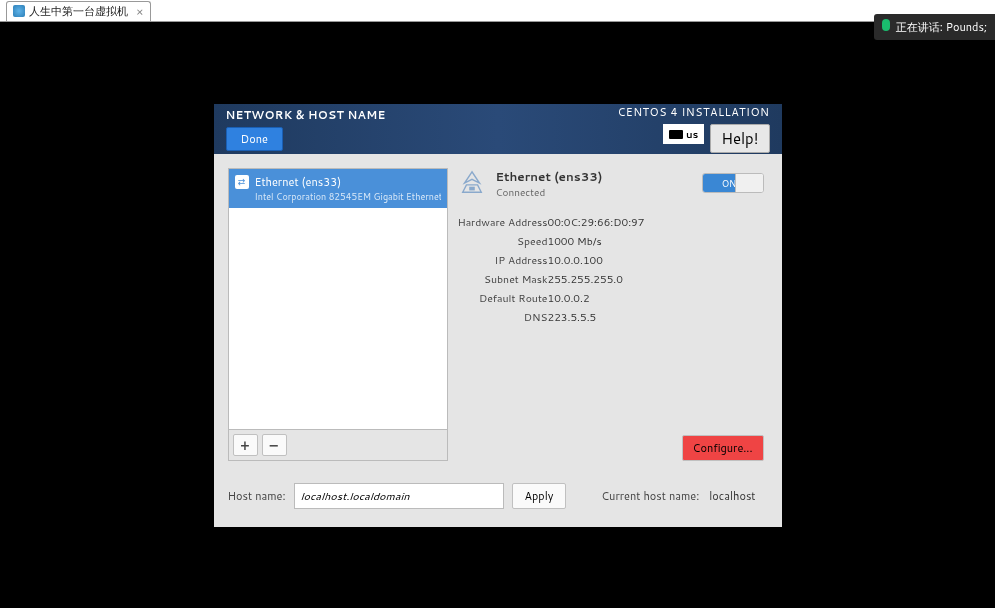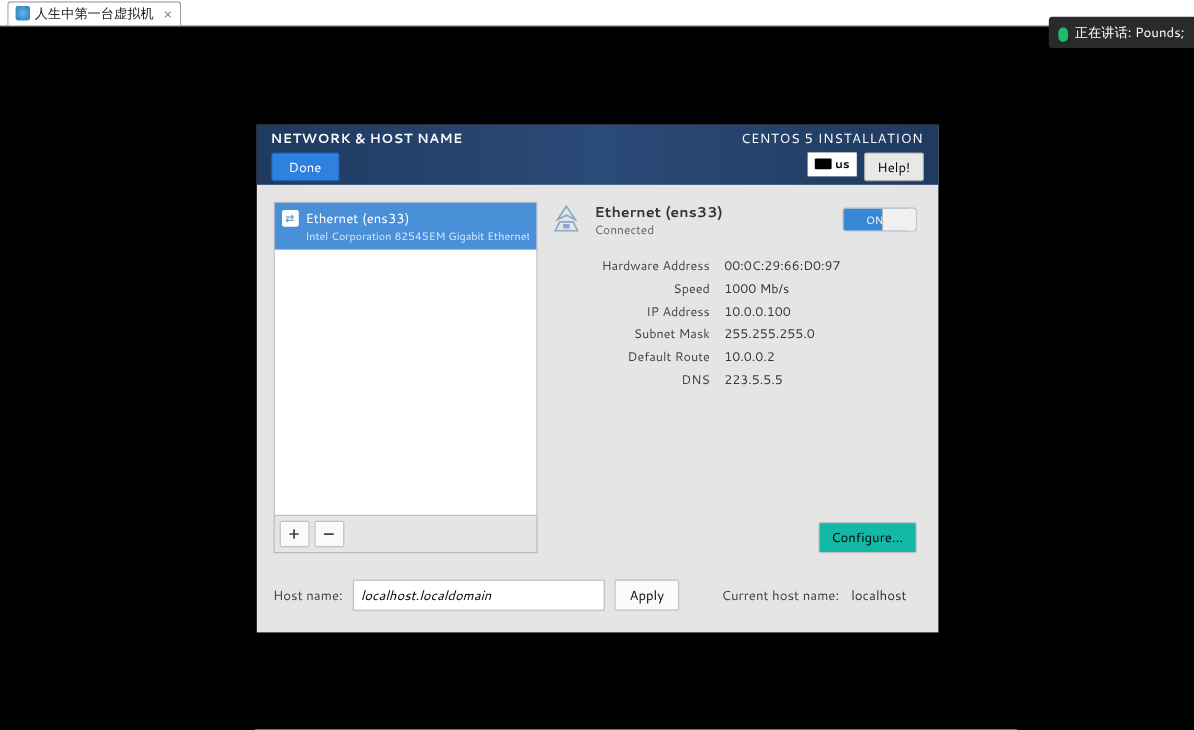--- a/index.html
+++ b/index.html
@@ -16,21 +16,21 @@
     
     .header { height: 50px; background: linear-gradient(90deg, #1f3a5f 0%, #2a4a78 50%, #1f3a5f 100%); display: flex; justify-content: space-between; align-items: center; padding: 5px 12px; }
     .header-left { display: flex; flex-direction: column; gap: 4px; }
     .header-title { color: #fff; font-size: 11px; font-weight: bold; letter-spacing: 0.3px; }
     .done-btn { background: #2f81e0; color: #fff; border: 1px solid #1a5fb4; border-radius: 2px; padding: 3px 14px; font-size: 11px; cursor: pointer; width: fit-content; }
     .header-right { display: flex; flex-direction: column; align-items: flex-end; gap: 4px; }
     .header-inst { color: #fff; font-size: 11px; letter-spacing: 0.5px; }
     .header-ctrls { display: flex; gap: 6px; }
     .locale-btn { background: #fff; border: none; padding: 2px 6px; display: flex; align-items: center; gap: 3px; font-size: 10px; font-weight: bold; cursor: pointer; height: 20px; justify-content: flex-end; }
     .kbd-icon { width: 14px; height: 9px; background: #000; border-radius: 1px; position: relative; }
-    .help-btn { background: #e8e8e8; border: 1px solid #aaa; border-radius: 2px; padding: 3px 10px; font-size: 11px; cursor: pointer; }
+    .help-btn { background: #e8e8e8; border: 1px solid #aaa; border-radius: 2px; padding: 3px 10px; font-size: 15px; cursor: pointer; }
     
     .content { flex: 1; padding: 14px; display: flex; gap: 8px; }
     
     .nic-panel { width: 220px; display: flex; flex-direction: column; }
     .nic-list { flex: 1; background: #fff; border: 1px solid #bbb; display: flex; flex-direction: column; }
     .nic-item { background: #4a90d9; color: #fff; padding: 5px 6px; display: flex; gap: 6px; }
     .nic-badge { width: 14px; height: 14px; background: #fff; border-radius: 2px; display: flex; align-items: center; justify-content: center; font-size: 9px; color: #4a90d9; flex-shrink: 0; margin-top: 1px; }
     .nic-text { flex: 1; overflow: hidden; }
     .nic-name { font-size: 11px; }
     .nic-desc { font-size: 9px; color: #d8e8f8; white-space: nowrap; overflow: hidden; text-overflow: clip; }
@@ -43,35 +43,35 @@
     .eth-icon { width: 32px; height: 28px; display: flex; align-items: center; justify-content: center; }
     .eth-icon svg { width: 30px; height: 26px; }
     .detail-name-block { display: flex; flex-direction: column; }
     .detail-name { font-size: 12px; font-weight: bold; color: #333; }
     .detail-status { font-size: 10px; color: #666; }
     .toggle { width: 62px; height: 20px; background: #fff; border: 1px solid #bbb; border-radius: 3px; position: relative; cursor: pointer; margin-right: 4px; }
     .toggle-on { position: absolute; left: 0; top: 0; width: 53px; height: 100%; background: #3a87d4; color: #fff; font-size: 9px; display: flex; align-items: center; justify-content: center; border-radius: 2px 0 0 2px; }
     .toggle-knob { position: absolute; right: 0; top: 0; width: 28px; height: 100%; background: #f0f0f0; border-left: 1px solid #bbb; border-radius: 0 2px 2px 0; }
     
     .info-table { margin-left: 0; display: flex; flex-direction: column; gap: 5px; padding-top: 4px; }
-    .info-row { display: flex; gap: 12px; font-size: 10.5px; margin-left: 44px; }
+    .info-row { display: flex; gap: 0; font-size: 10.5px; }
     .info-label { width: 92px; text-align: right; color: #444; }
     .info-value { color: #333; }
     
     .configure-row { margin-top: auto; display: flex; justify-content: flex-end; margin-right: 4px; }
-    .configure-btn { background: #14b8a6; border: 1px solid #c0c0c0; border-radius: 2px; padding: 4px 10px; font-size: 11px; cursor: pointer; }
+    .configure-btn { background: #ef4444; border: 1px solid #c0c0c0; border-radius: 2px; padding: 4px 10px; font-size: 11px; cursor: pointer; }
     
     .footer { padding: 8px 14px 18px; display: flex; align-items: center; gap: 8px; font-size: 11px; color: #444; }
     .host-label { }
     .host-input { flex: 0 0 210px; background: #fff; border: 1px solid #bbb; padding: 4px 6px; font-size: 11px; font-style: italic; }
     .apply-btn { background: #fafafa; border: 1px solid #c0c0c0; border-radius: 2px; padding: 4px 12px; font-size: 11px; cursor: pointer; }
     .curhost { margin-left: auto; display: flex; gap: 10px; align-items: flex-start; }
     .curhost-val { color: #333; margin-right: 12px; }
     
-    .narration { position: absolute; top: 14px; right: 0; background: #2a2a2a; color: #fff; font-size: 11px; padding: 5px 8px; border-radius: 3px 0 0 3px; display: flex; align-items: flex-end; gap: 6px; }
+    .narration { position: absolute; top: 14px; right: 0; background: #2a2a2a; color: #fff; font-size: 11px; padding: 5px 8px; border-radius: 3px 0 0 3px; display: flex; align-items: flex-start; gap: 6px; }
     .mic-icon { width: 8px; height: 12px; background: #1abc6e; border-radius: 4px; }
   </style>
 </head>
 <body>
 
 <div class="tab-bar">
   <div class="tab">
     <span class="vm-icon"></span>
     <span>人生中第一台虚拟机</span>
     <span class="tab-close">×</span>
@@ -80,21 +80,21 @@
 
 <div class="vm-window">
   <div class="installer">
 
     <div class="header">
       <div class="header-left">
         <div class="header-title">NETWORK &amp; HOST NAME</div>
         <button class="done-btn">Done</button>
       </div>
       <div class="header-right">
-        <div class="header-inst">CENTOS 5 INSTALLATION</div>
+        <div class="header-inst">CENTOS 4 INSTALLATION</div>
         <div class="header-ctrls">
           <button class="locale-btn">
             <span class="kbd-icon"></span>
             <span>us</span>
           </button>
           <button class="help-btn">Help!</button>
         </div>
       </div>
     </div>
 

